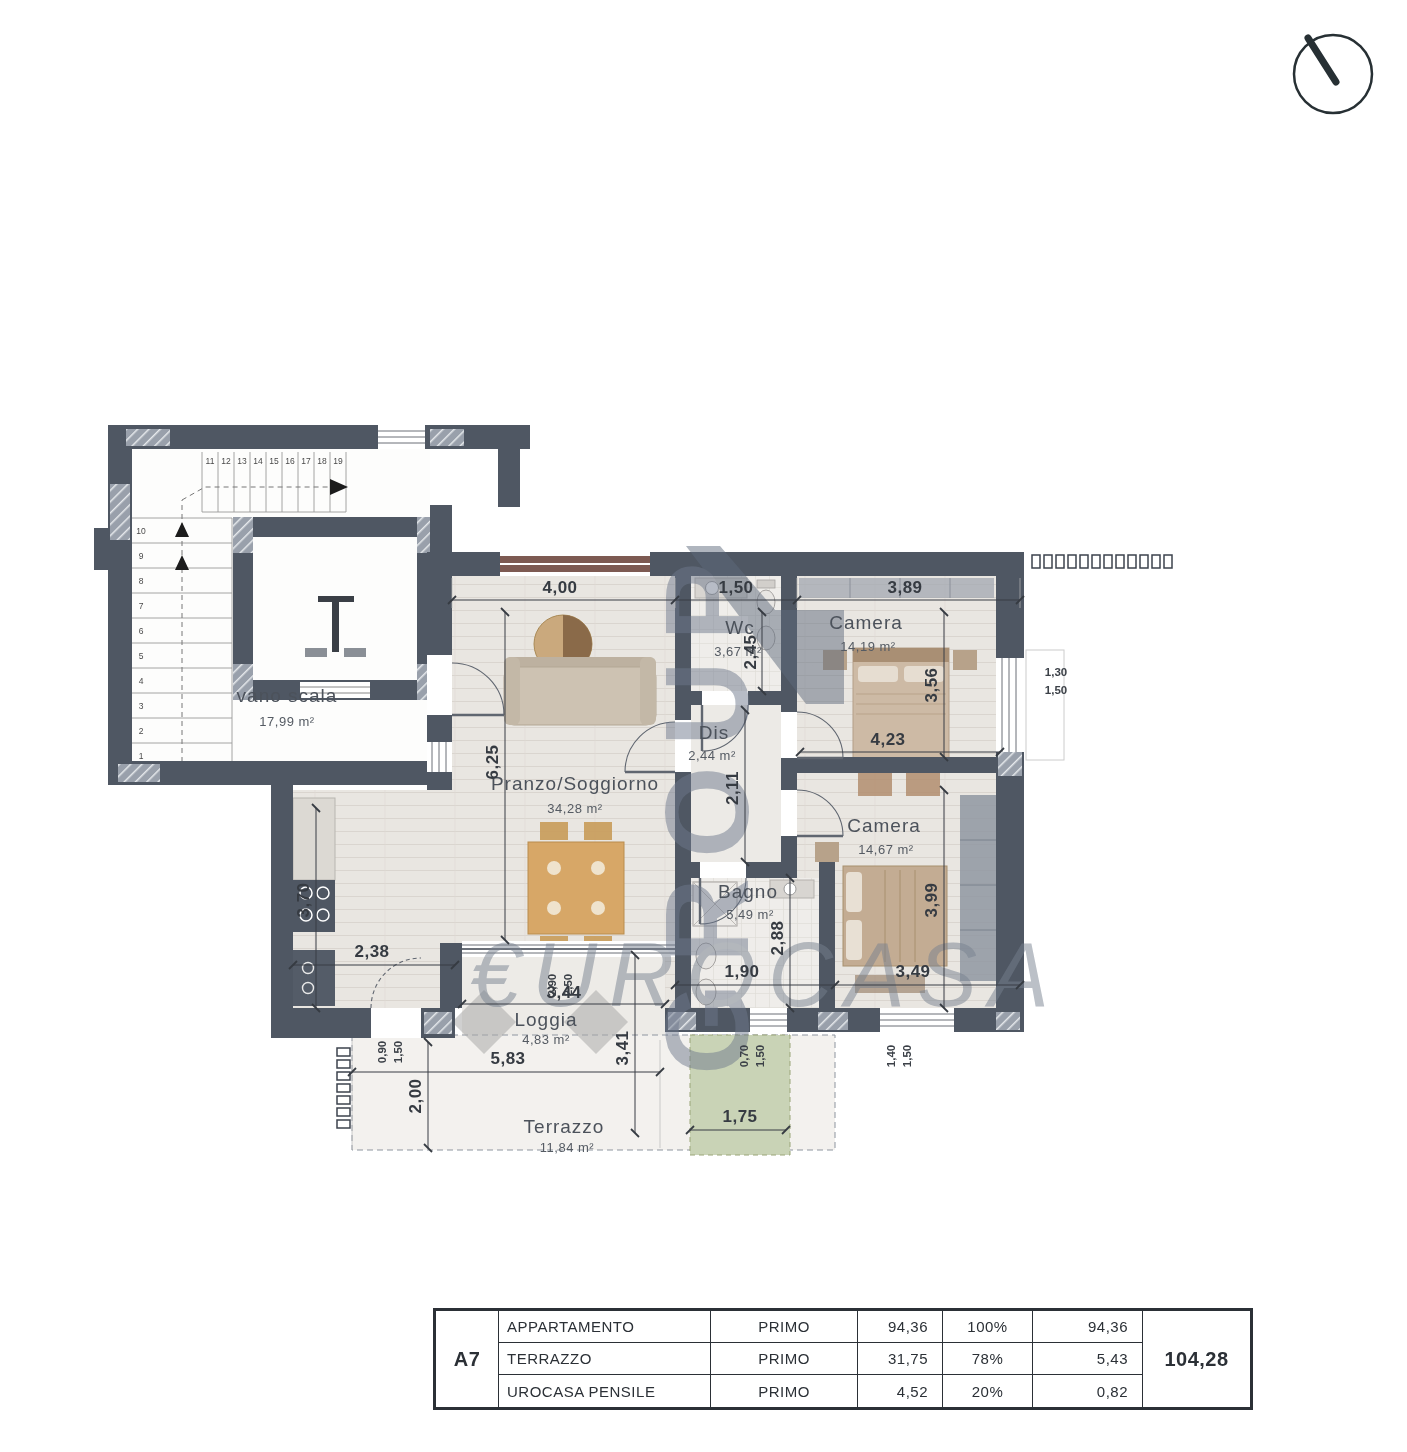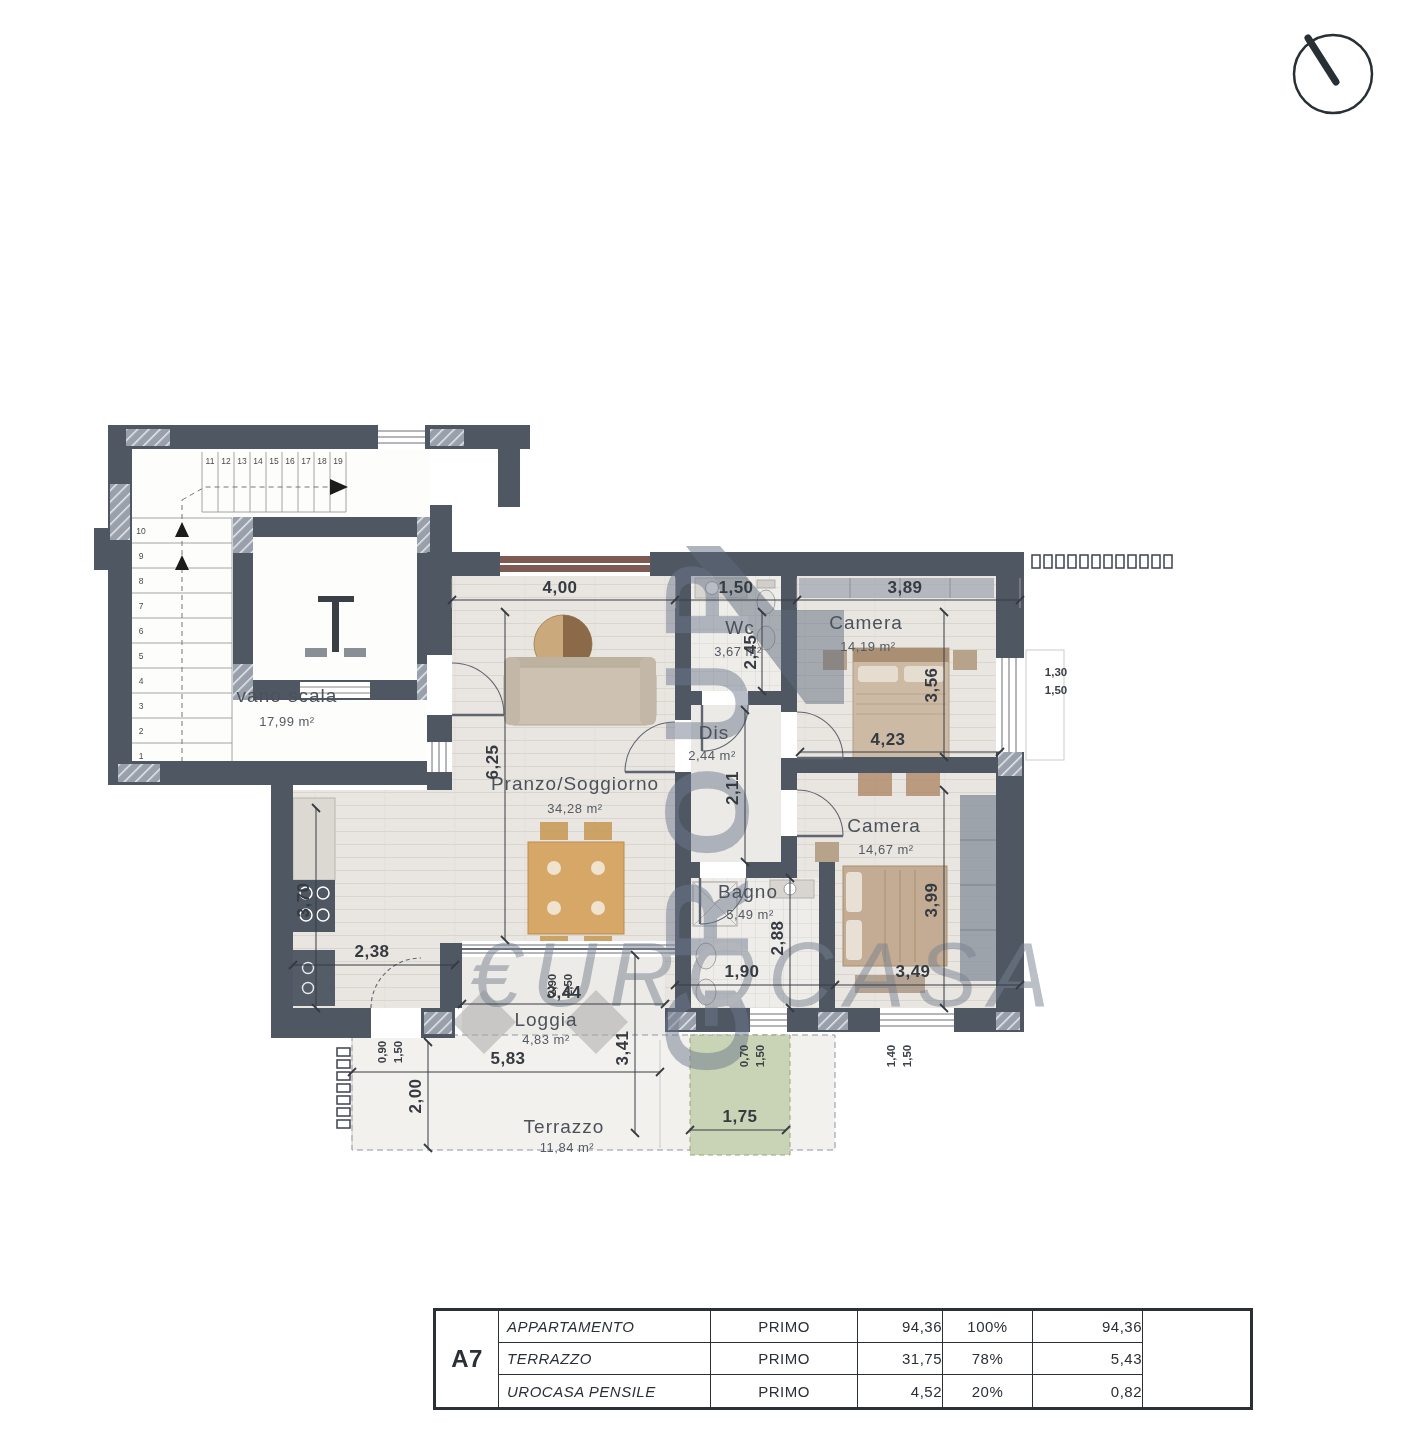--- a/index.html
+++ b/index.html
@@ -11,25 +11,25 @@
   .roomname{font-size:19px;fill:#4c525b;letter-spacing:1px;}
   .roomarea{font-size:13px;fill:#555b63;letter-spacing:0.5px;}
   .stairnum{font-size:8.5px;fill:#4a4a4a;}
   
   .areas-table{position:absolute;left:433px;top:1308px;display:grid;
     grid-template-columns:63px 212px 147px 85px 90px 110px 107px;
     grid-auto-rows:32px;border:3px solid #2b3036;background:#fff;color:#2b3036;}
   .areas-table .cell{border-right:1.5px solid #2b3036;border-bottom:1.5px solid #2b3036;
     display:flex;align-items:center;font-size:15px;letter-spacing:0.5px;overflow:hidden;}
   .areas-table .cell.lastrow{border-bottom:none;}
-  .cell.unitcell{grid-column:1;grid-row:1/4;justify-content:center;font-size:24px;font-weight:bold;border-bottom:none;}
+  .cell.unitcell{grid-column:1;grid-row:1/4;justify-content:center;font-size:20px;font-weight:bold;border-bottom:none;}
   .cell.totalcell{grid-column:7;grid-row:1/4;justify-content:center;font-size:20px;font-weight:bold;border-right:none;border-bottom:none;}
-  .cell.lbl{padding-left:8px;font-style:italic;}
+  .cell.lbl{padding-left:8px;}
   .cell.ctr{justify-content:center;}
-  .cell.num{justify-content:flex-end;padding-right:0;}
+  .cell.num{justify-content:flex-end;padding-right:14px;}
 </style>
 </head>
 <body>
 
 <div id="stage">
 <svg width="1407" height="1452" viewBox="0 0 1407 1452">
   <defs>
     <pattern id="hatch" width="8" height="8" patternUnits="userSpaceOnUse" patternTransform="rotate(45)">
       <rect width="8" height="8" fill="#99a0ab"></rect>
       <line x1="0" y1="0" x2="0" y2="8" stroke="#e6e9ec" stroke-width="3"></line>
@@ -489,14 +489,15 @@
   <div class="cell num" style="grid-column:4;grid-row:2">31,75</div>
   <div class="cell ctr" style="grid-column:5;grid-row:2">78%</div>
   <div class="cell num" style="grid-column:6;grid-row:2">5,43</div>
 
   <div class="cell lbl lastrow" style="grid-column:2;grid-row:3">UROCASA PENSILE</div>
   <div class="cell ctr lastrow" style="grid-column:3;grid-row:3">PRIMO</div>
   <div class="cell num lastrow" style="grid-column:4;grid-row:3">4,52</div>
   <div class="cell ctr lastrow" style="grid-column:5;grid-row:3">20%</div>
   <div class="cell num lastrow" style="grid-column:6;grid-row:3">0,82</div>
 
+  <div class="cell totalcell">104,28</div>
 </div>
 </div>
 
 </body></html>

